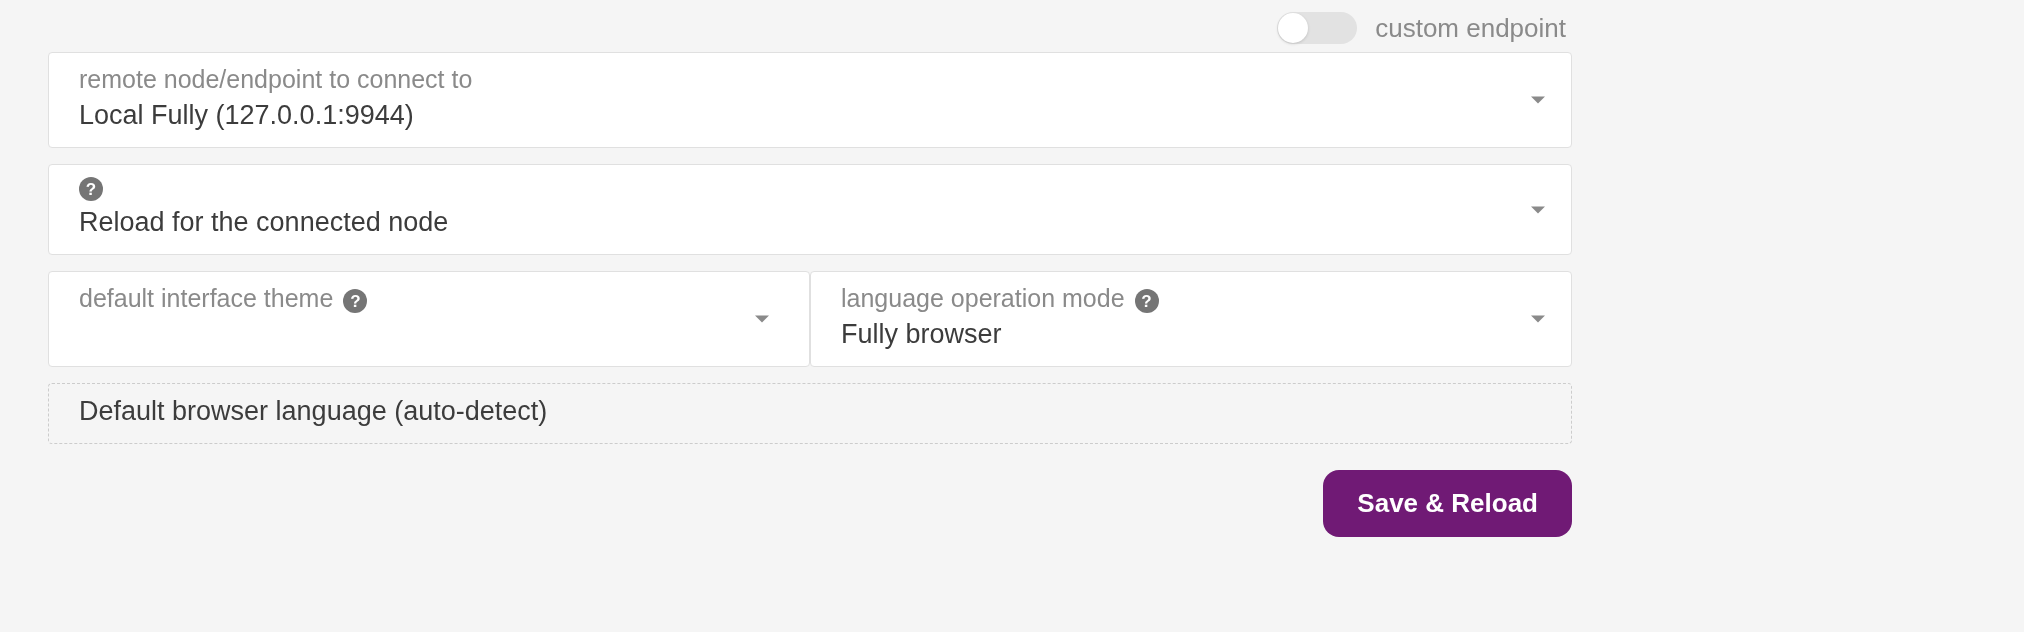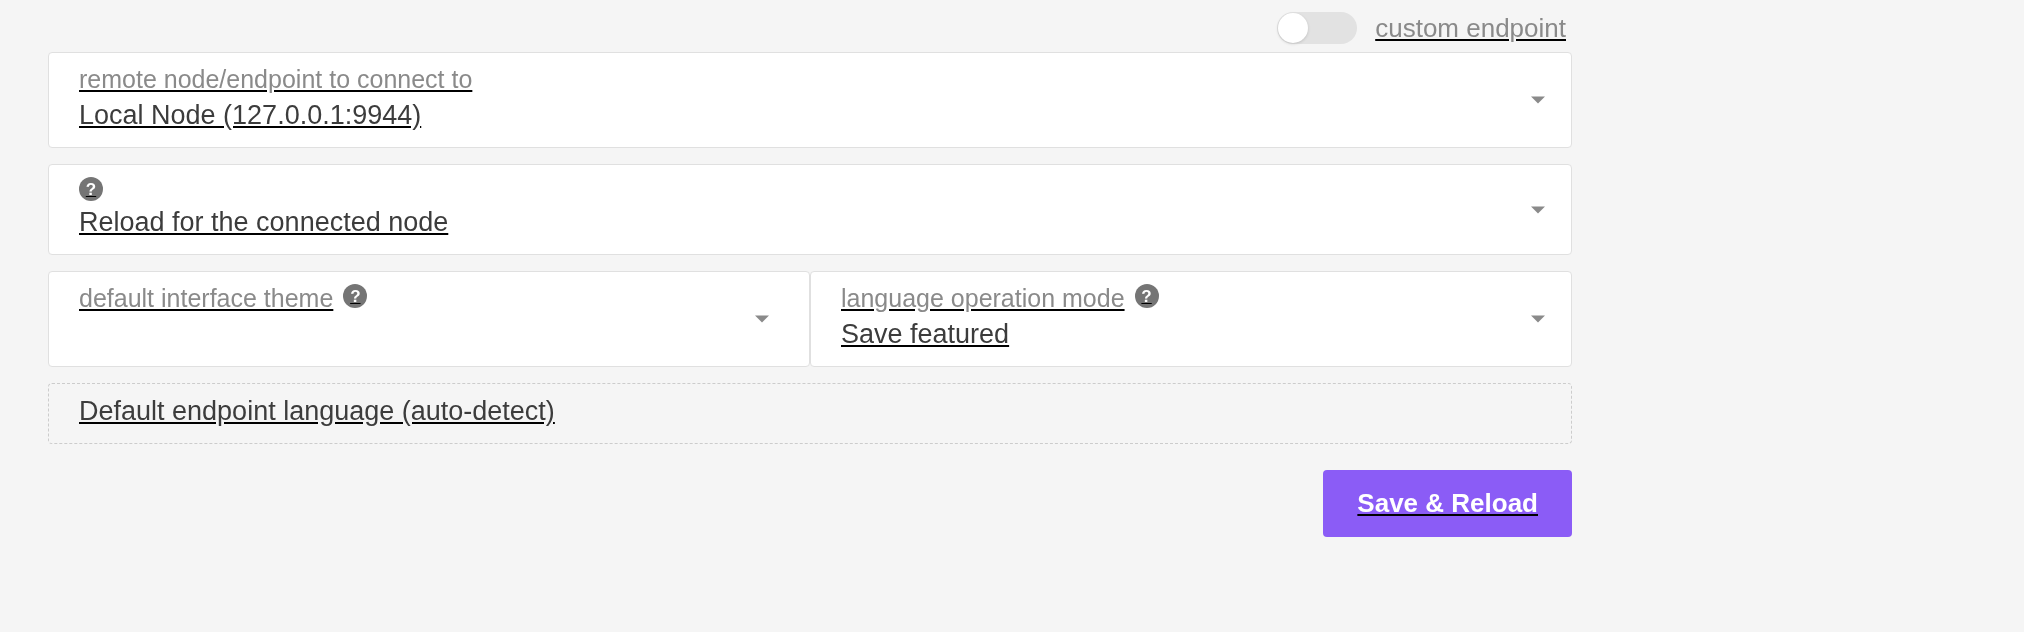--- a/index.html
+++ b/index.html
@@ -8,21 +8,20 @@
       padding: 0;
     }
     body {
       font-family: -apple-system, BlinkMacSystemFont, "Segoe UI", Helvetica, Arial, sans-serif;
       background: #f5f5f5;
       padding: 0;
     }
     .container {
       width: 1620px;
       padding: 12px 48px 20px 48px;
-      text-decoration: underline;
     }
     .toggle-row {
       display: flex;
       justify-content: flex-end;
       align-items: center;
       gap: 18px;
       margin-bottom: 8px;
       padding-right: 6px;
     }
     .toggle-switch {
@@ -58,21 +57,21 @@
     }
     .field-box.disabled {
       background: transparent;
       border: 1px dashed #cccccc;
       cursor: default;
     }
     .field-label {
       color: #8a8a8a;
       font-size: 25px;
       display: flex;
-      align-items: flex-start;
+      align-items: flex-end;
       gap: 10px;
       margin-bottom: 6px;
     }
     .help-icon {
       display: inline-flex;
       align-items: center;
       justify-content: center;
       width: 24px;
       height: 24px;
       background: #757575;
@@ -110,24 +109,24 @@
     }
     .row-two .field-box:first-child .chevron {
       right: 40px;
     }
     .button-row {
       display: flex;
       justify-content: flex-end;
       margin-top: 26px;
     }
     .save-button {
-      background: #8b5cf6;
+      background: #701a75;
       color: #ffffff;
       border: none;
-      border-radius: 4px;
+      border-radius: 16px;
       padding: 18px 34px;
       font-size: 26px;
       font-weight: 600;
       cursor: pointer;
     }
   </style>
 </head>
 <body>
 
 <div class="container">
@@ -136,21 +135,21 @@
     <div class="toggle-switch">
       <div class="toggle-knob"></div>
     </div>
     <span class="toggle-label">custom endpoint</span>
   </div>
 
   <div class="field-box">
     <div class="field-label">
       <span>remote node/endpoint to connect to</span>
     </div>
-    <div class="field-value">Local Node (127.0.0.1:9944)</div>
+    <div class="field-value">Local Fully (127.0.0.1:9944)</div>
     <div class="chevron"></div>
   </div>
 
   <div class="field-box">
     <div class="field-label">
       <span class="help-icon">?</span>
     </div>
     <div class="field-value">Reload for the connected node</div>
     <div class="chevron"></div>
   </div>
@@ -162,26 +161,26 @@
         <span class="help-icon">?</span>
       </div>
       <div class="chevron"></div>
     </div>
 
     <div class="field-box">
       <div class="field-label">
         <span>language operation mode</span>
         <span class="help-icon">?</span>
       </div>
-      <div class="field-value">Save featured</div>
+      <div class="field-value">Fully browser</div>
       <div class="chevron"></div>
     </div>
   </div>
 
   <div class="field-box disabled">
-    <div class="field-value">Default endpoint language (auto-detect)</div>
+    <div class="field-value">Default browser language (auto-detect)</div>
   </div>
 
   <div class="button-row">
     <button class="save-button">Save &amp; Reload</button>
   </div>
 
 </div>
 
 </body></html>

